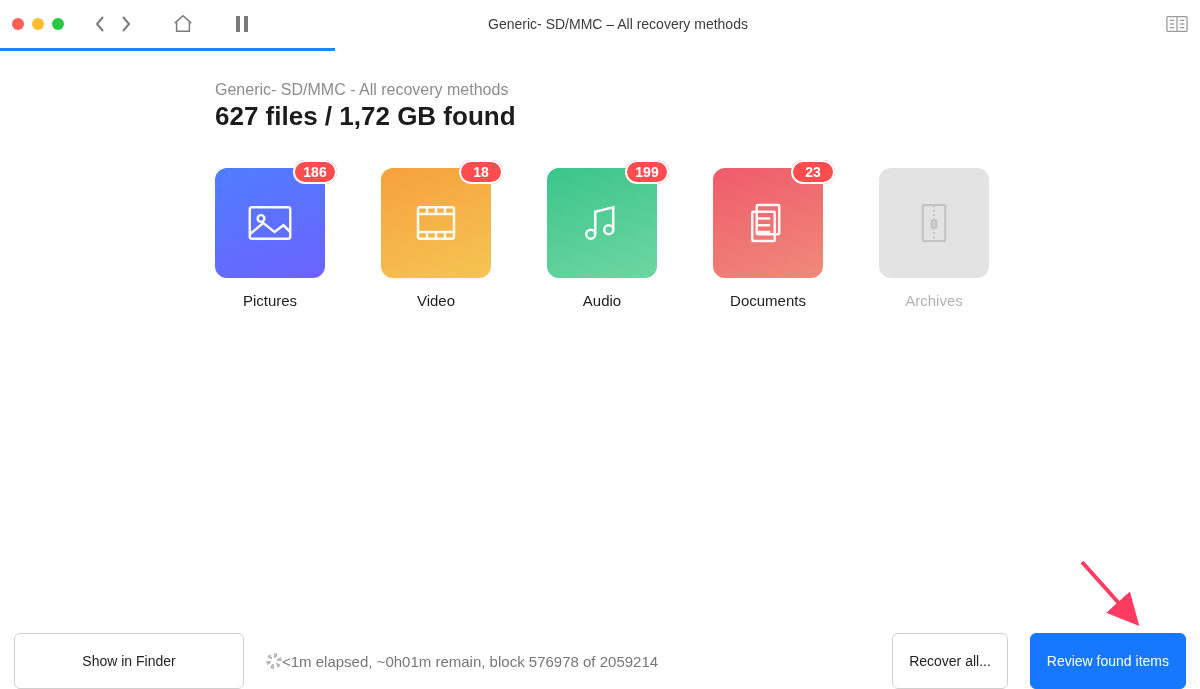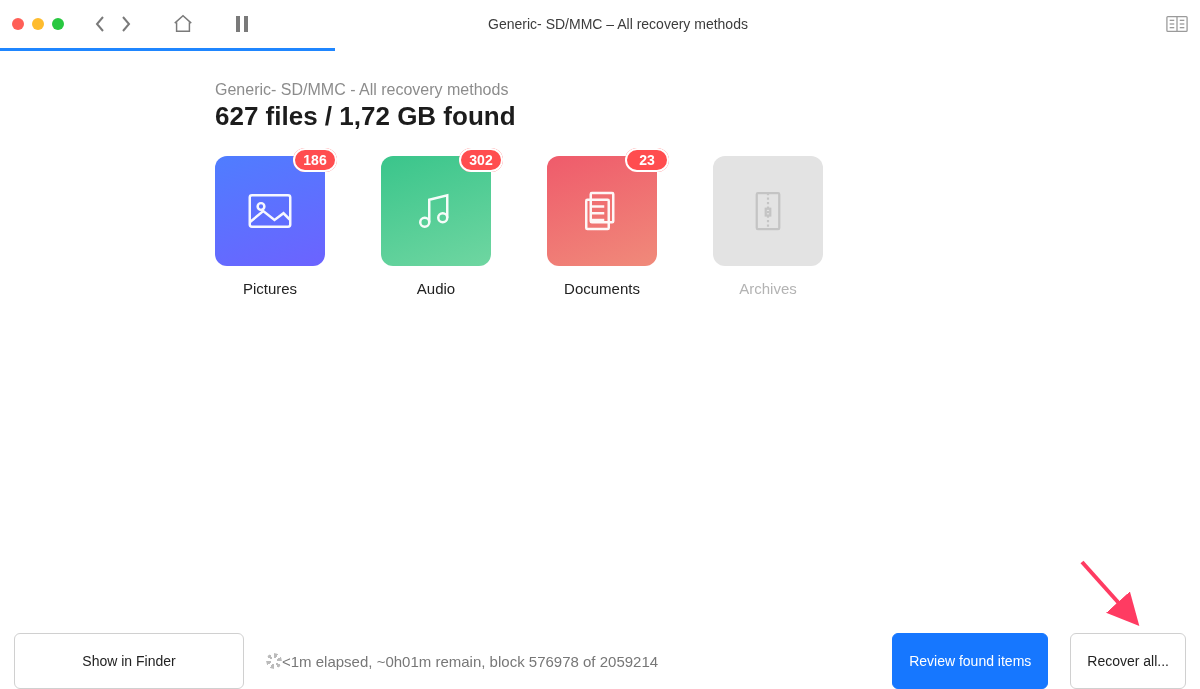--- a/index.html
+++ b/index.html
@@ -85,21 +85,21 @@
   }
   .subtitle {
     font-size: 16px;
     color: #8c8c8c;
     margin-bottom: 2px;
   }
   .headline {
     font-size: 26px;
     font-weight: 700;
     color: #1c1c1c;
-    margin-bottom: 24px;
+    margin-bottom: 36px;
   }
 
   .cards {
     display:flex;
     gap: 56px;
   }
   .card {
     width: 110px;
     display:flex;
     flex-direction:column;
@@ -278,24 +278,41 @@
         <div class="badge">186</div>
         <svg width="54" height="54" viewBox="0 0 48 48" fill="none" stroke="currentColor" stroke-width="2.2">
           <rect x="6" y="10" width="36" height="28" rx="2"></rect>
           <circle cx="16" cy="20" r="3"></circle>
           <polyline points="6,34 18,24 28,32 36,26 42,32"></polyline>
         </svg>
       </div>
       <div class="card-label">Pictures</div>
     </div>
 
+    <div class="card">
+      <div class="tile tile-video">
+        <div class="badge">18</div>
+        <svg width="54" height="54" viewBox="0 0 48 48" fill="none" stroke="currentColor" stroke-width="2.2">
+          <rect x="8" y="10" width="32" height="28" rx="2"></rect>
+          <line x1="8" y1="16" x2="40" y2="16"></line>
+            <line x1="8" y1="32" x2="40" y2="32"></line>
+          <line x1="16" y1="10" x2="16" y2="16"></line>
+            <line x1="24" y1="10" x2="24" y2="16"></line>
+            <line x1="32" y1="10" x2="32" y2="16"></line>
+          <line x1="16" y1="32" x2="16" y2="38"></line>
+            <line x1="24" y1="32" x2="24" y2="38"></line>
+            <line x1="32" y1="32" x2="32" y2="38"></line>
+        </svg>
+      </div>
+      <div class="card-label">Video</div>
+    </div>
 
     <div class="card">
       <div class="tile tile-audio">
-        <div class="badge">302</div>
+        <div class="badge">199</div>
         <svg width="54" height="54" viewBox="0 0 48 48" fill="none" stroke="currentColor" stroke-width="2.2">
           <path d="M18 34 V14 L34 10 V30"></path>
           <circle cx="14" cy="34" r="4"></circle>
             <circle cx="30" cy="30" r="4"></circle>
         </svg>
       </div>
       <div class="card-label">Audio</div>
     </div>
 
     <div class="card">
@@ -327,22 +344,22 @@
 
 </div>
 
 <div class="footer">
   <button class="btn show-finder">Show in Finder</button>
   <div class="status">
     <span class="spinner"></span>
     <span>&lt;1m elapsed, ~0h01m remain, block 576978 of 2059214</span>
   </div>
   <div class="footer-spacer"></div>
+  <button class="btn">Recover all...</button>
   <button class="btn primary">Review found items</button>
-  <button class="btn">Recover all...</button>
 </div>
 
 <svg class="anno-arrow" width="80" height="80" viewBox="0 0 80 80">
   <defs>
     <marker id="ah" markerWidth="8" markerHeight="8" refX="6" refY="4" orient="auto">
       <path d="M0,0 L8,4 L0,8 Z" fill="#ff3b62"></path>
     </marker>
   </defs>
   <line x1="10" y1="8" x2="62" y2="66" stroke="#ff3b62" stroke-width="4" marker-end="url(#ah)"></line>
 </svg>

